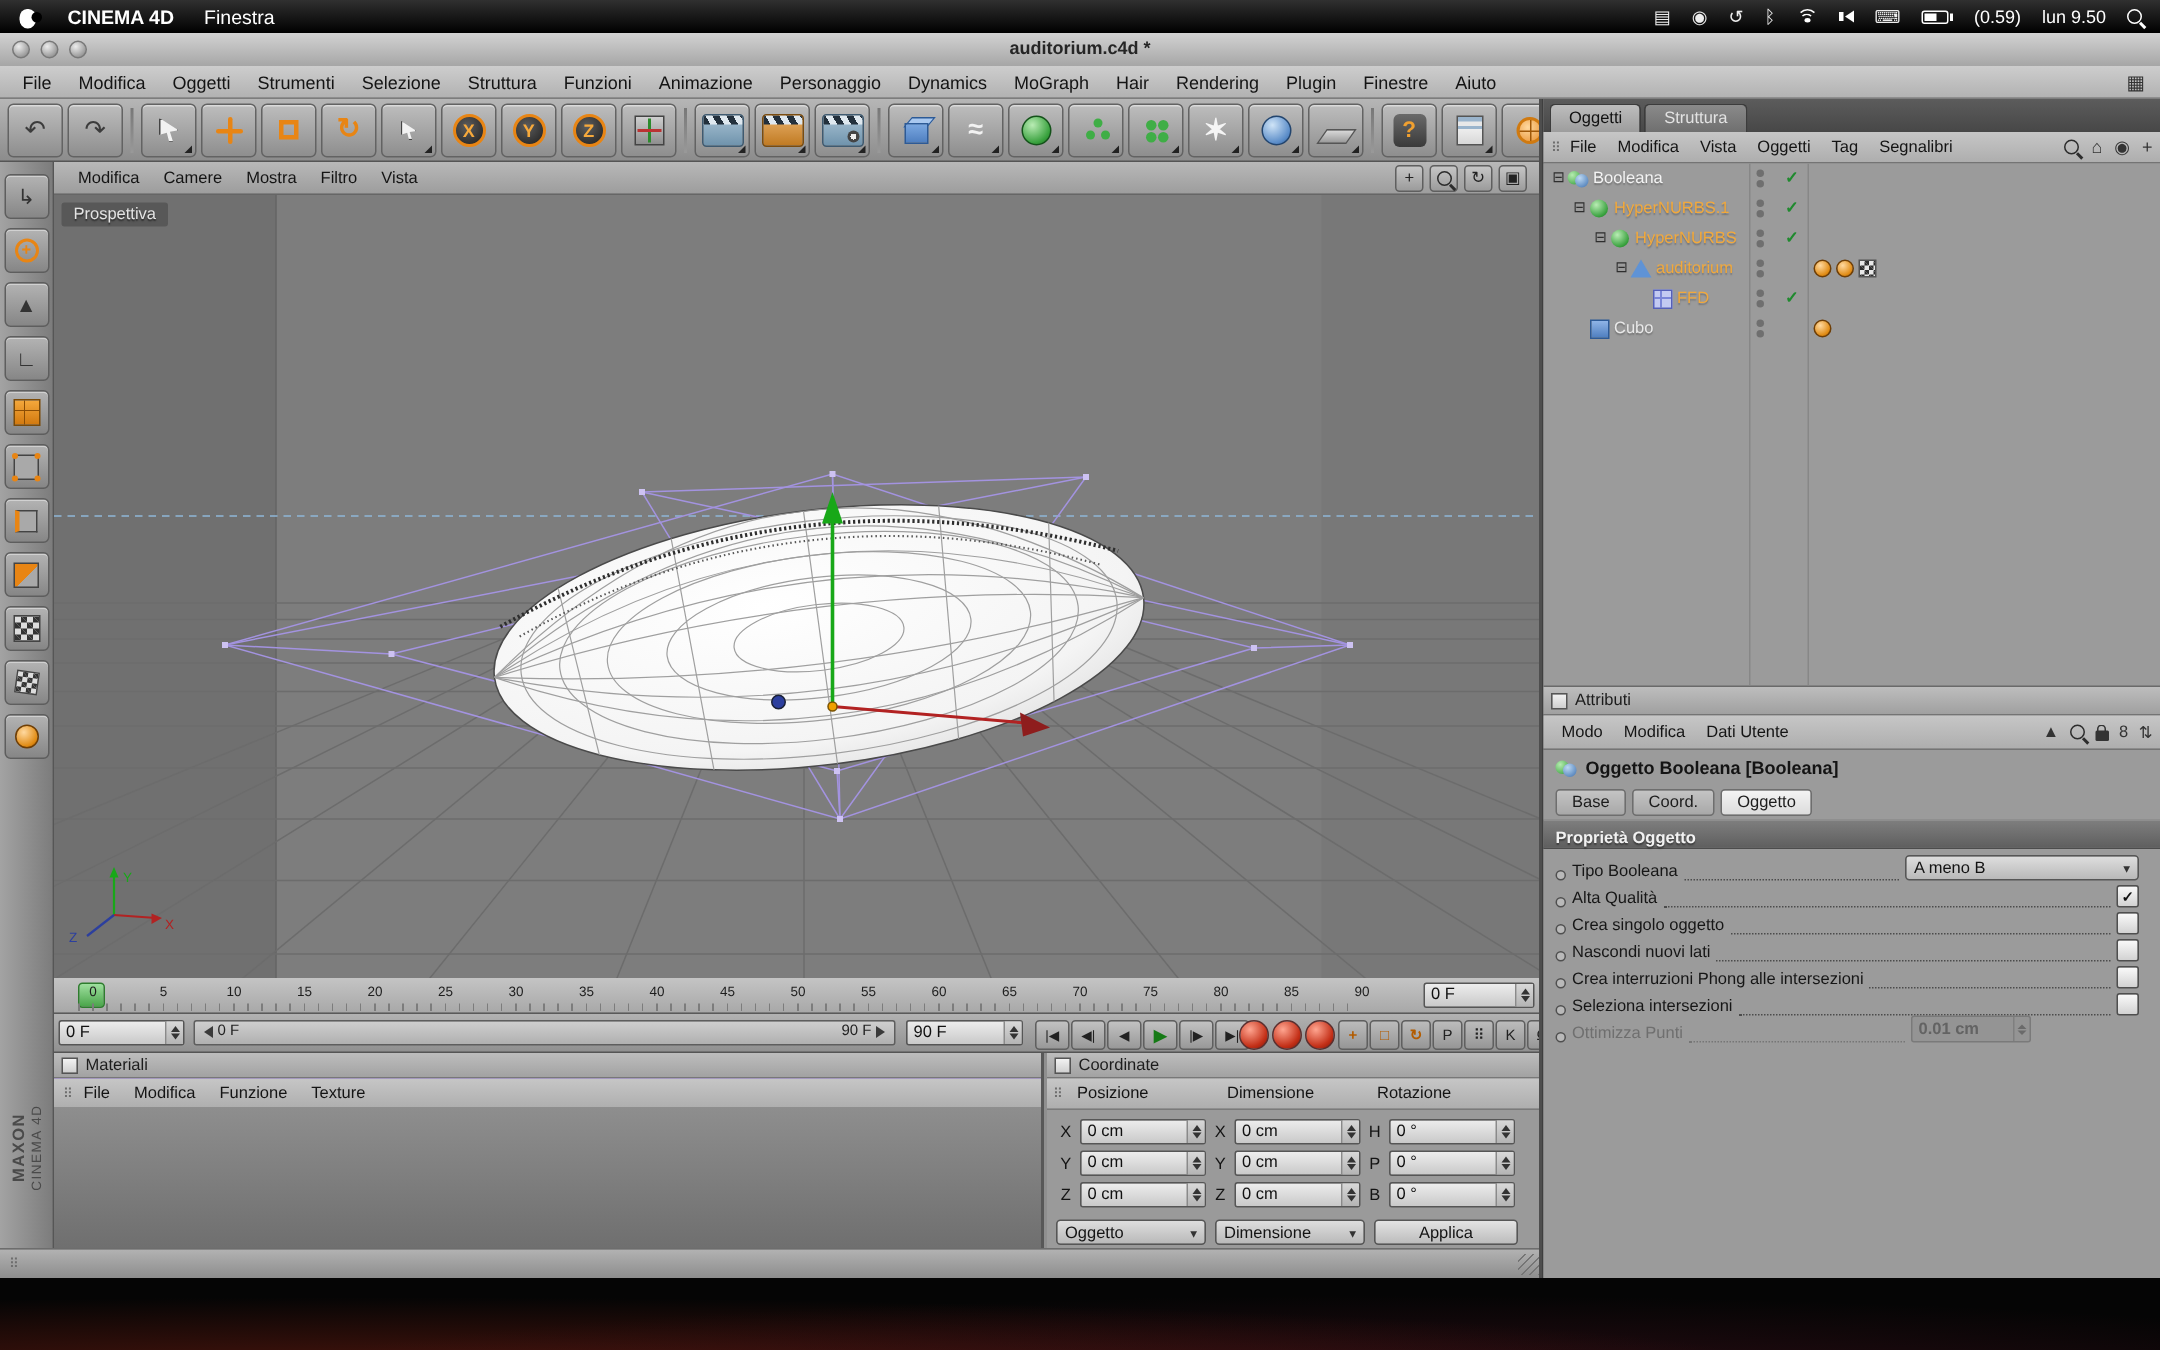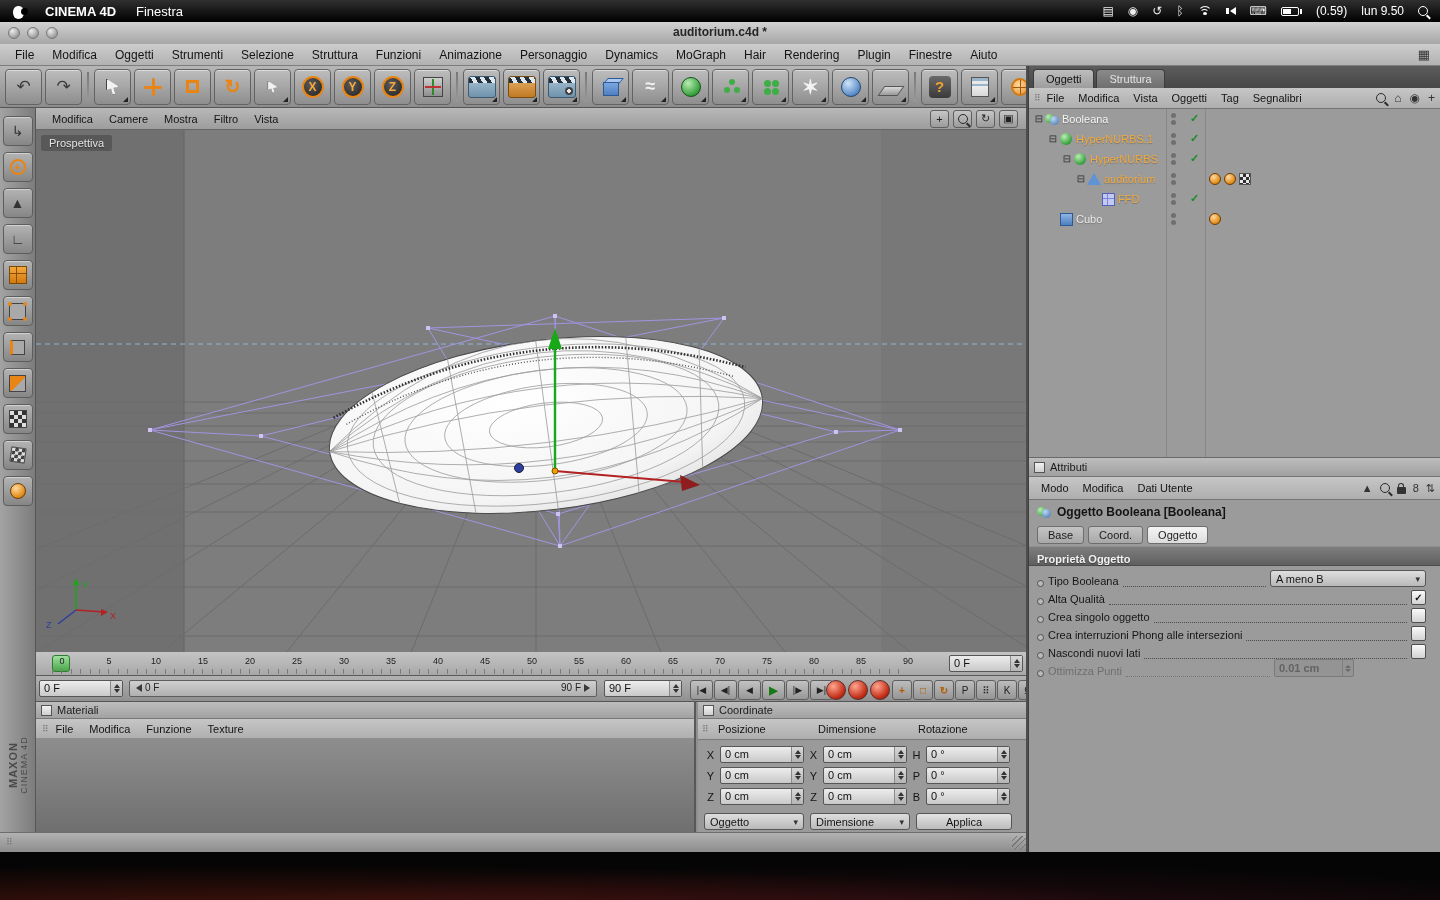--- a/index.html
+++ b/index.html
@@ -947,32 +947,38 @@
 
         <div class="prow">
           <span class="bullet"></span>
           <span>Crea singolo oggetto</span>
           <span class="leader"></span>
           <span class="cb"></span>
         </div>
 
         <div class="prow">
           <span class="bullet"></span>
+          <span>Nascondi nuovi lati</span>
+          <span class="leader"></span>
+          <span class="cb"></span>
+        </div>
+
+        <div class="prow">
+          <span class="bullet"></span>
           <span>Crea interruzioni Phong alle intersezioni</span>
           <span class="leader"></span>
           <span class="cb"></span>
         </div>
 
         <div class="prow">
           <span class="bullet"></span>
-          <span>Nascondi nuovi lati</span>
+          <span>Seleziona intersezioni</span>
           <span class="leader"></span>
           <span class="cb"></span>
         </div>
-
 
         <div class="prow disabled">
           <span class="bullet"></span>
           <span>Ottimizza Punti</span>
           <span class="leader"></span>
           <span class="dfield">
             <span class="val">0.01 cm</span>
             <span class="st2">
                 <i class="u"></i>
                 <i class="d"></i>

